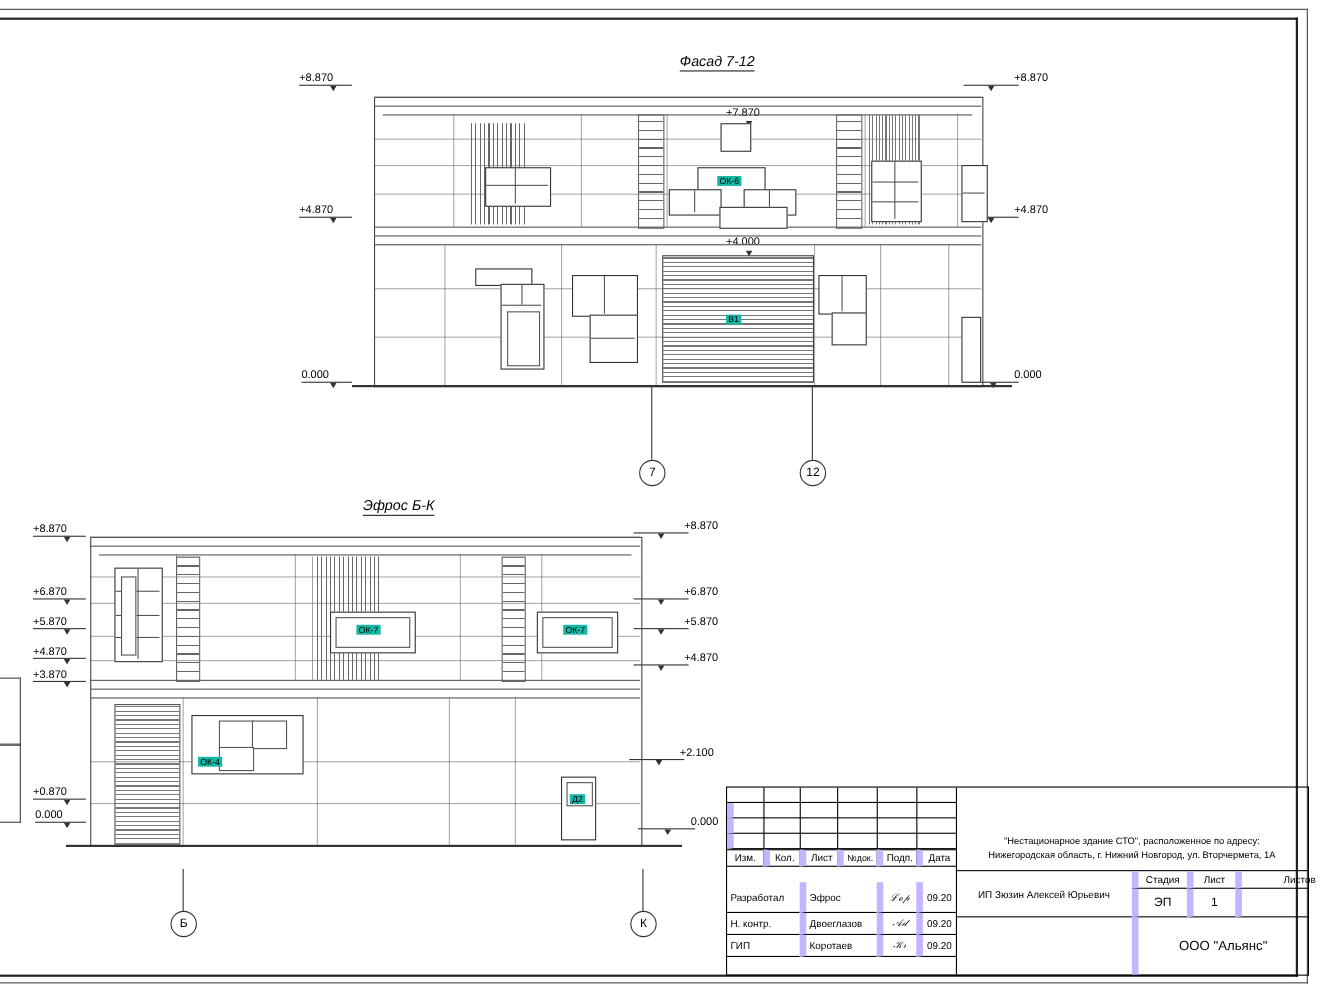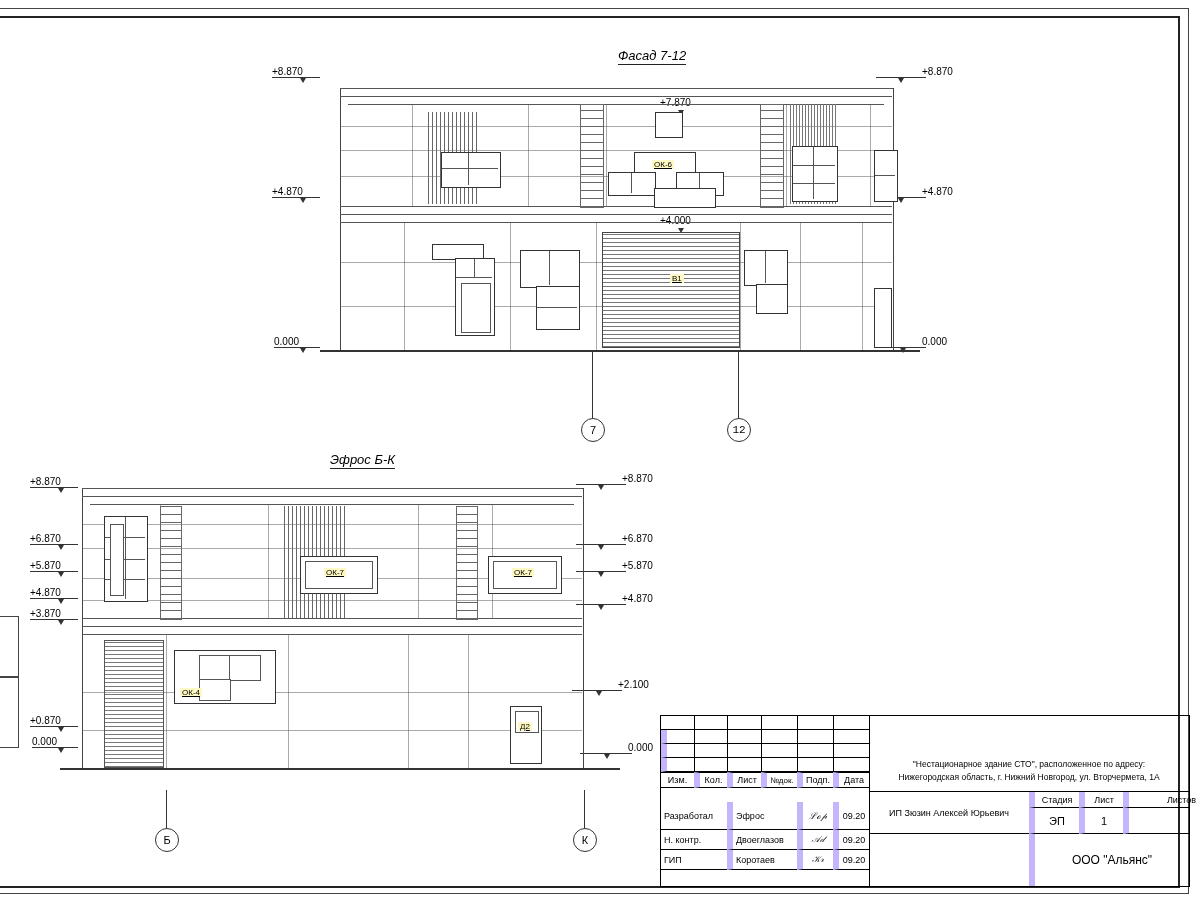--- a/index.html
+++ b/index.html
@@ -9,21 +9,21 @@
   .frame-inner{position:absolute;left:0;top:16px;width:1178px;height:868px;border:2px solid #222;border-left:none;}
   .lvl{position:absolute;font-size:10px;white-space:nowrap;}
   .lvl .line{position:absolute;left:0;top:11px;height:1px;background:#333;}
   .arrow-down{position:absolute;width:0;height:0;border-left:3px solid transparent;border-right:3px solid transparent;border-top:5px solid #333;}
   .title-it{position:absolute;font-style:italic;font-size:13px;white-space:nowrap;}
   .title-it .ul{position:absolute;left:0;right:0;bottom:-2px;height:1px;background:#222;}
   .axis-circle{position:absolute;width:22px;height:22px;border-radius:50%;border:1px solid #333;display:flex;align-items:center;justify-content:center;font-size:11px;background:#fff;}
   .axis-stem{position:absolute;width:1px;background:#333;}
   .win{position:absolute;border:1px solid #333;background:#fff;}
   .win.thin{border:1px solid #555;}
-  .tag{position:absolute;font-size:8px;background:#fef9c3;padding:0 2px;white-space:nowrap;text-decoration:underline;}
+  .tag{position:absolute;font-size:8px;background:#14b8a6;padding:0 2px;white-space:nowrap;}
   .ln{position:absolute;background:#555;}
   .hatch-v{position:absolute;background:
      repeating-linear-gradient(90deg,#666 0 1px,transparent 1px 4px);}
   .hatch-v-dense{position:absolute;background:
      repeating-linear-gradient(90deg,#777 0 1px,transparent 1px 3px);}
   .hatch-h{position:absolute;background:
      repeating-linear-gradient(0deg,#777 0 1px,transparent 1px 4px);}
   .brick{position:absolute;background:
      repeating-linear-gradient(0deg,#666 0 1px,transparent 1px 8px);border:1px solid #666;}
   .ground{position:absolute;height:2px;background:#333;}
@@ -150,21 +150,21 @@
   <div class="ln" style="left:340px;top:262px;width:552px;height:1px;opacity:.5;"></div>
   <div class="ln" style="left:340px;top:306px;width:552px;height:1px;opacity:.5;"></div>
   <div class="ln" style="left:404px;top:222px;width:1px;height:128px;opacity:.5;"></div>
   <div class="ln" style="left:510px;top:222px;width:1px;height:128px;opacity:.5;"></div>
   <div class="ln" style="left:596px;top:222px;width:1px;height:128px;opacity:.5;"></div>
   <div class="ln" style="left:740px;top:222px;width:1px;height:128px;opacity:.5;"></div>
   <div class="ln" style="left:800px;top:222px;width:1px;height:128px;opacity:.5;"></div>
   <div class="ln" style="left:862px;top:222px;width:1px;height:128px;opacity:.5;"></div>
 
   <div class="hatch-h" style="left:602px;top:232px;width:136px;height:114px;border:1px solid #444;"></div>
-  <div class="tag" style="left:660px;top:274px;margin-left:10px;"><span>В1</span></div>
+  <div class="tag" style="left:660px;top:286px;"><span>В1</span></div>
 
   <div class="win" style="left:432px;top:244px;width:50px;height:14px;"></div>
   <div class="win" style="left:455px;top:258px;width:38px;height:76px;">
     <div class="ln" style="left:0;top:18px;width:36px;height:1px;"></div>
     <div class="ln" style="left:18px;top:0;width:1px;height:18px;"></div>
     <div class="win thin" style="left:5px;top:24px;width:28px;height:48px;"></div>
   </div>
   <div class="win" style="left:520px;top:250px;width:58px;height:36px;">
     <div class="ln" style="left:28px;top:0;width:1px;height:34px;"></div>
   </div>
@@ -175,21 +175,21 @@
     <div class="ln" style="left:20px;top:0;width:1px;height:32px;"></div>
   </div>
   <div class="win" style="left:756px;top:284px;width:30px;height:28px;"></div>
   <div class="win" style="left:874px;top:288px;width:16px;height:58px;"></div>
 
   <div class="axis-stem" style="left:592px;top:352px;height:66px;"></div>
   <div class="axis-circle" style="left:581px;top:418px;">
       <span>7</span>
     </div>
   <div class="axis-stem" style="left:738px;top:352px;height:66px;"></div>
-  <div class="axis-circle" style="left:727px;top:418px;font-family:Liberation Mono, monospace;">
+  <div class="axis-circle" style="left:727px;top:418px;">
       <span>12</span>
     </div>
 
   <div class="title-it" style="left:330px;top:452px;">
     <span>Эфрос Б-К</span>
     <span class="ul"></span>
   </div>
 
   <div class="lvl" style="left:30px;top:476px;">
     <span>+8.870</span>

